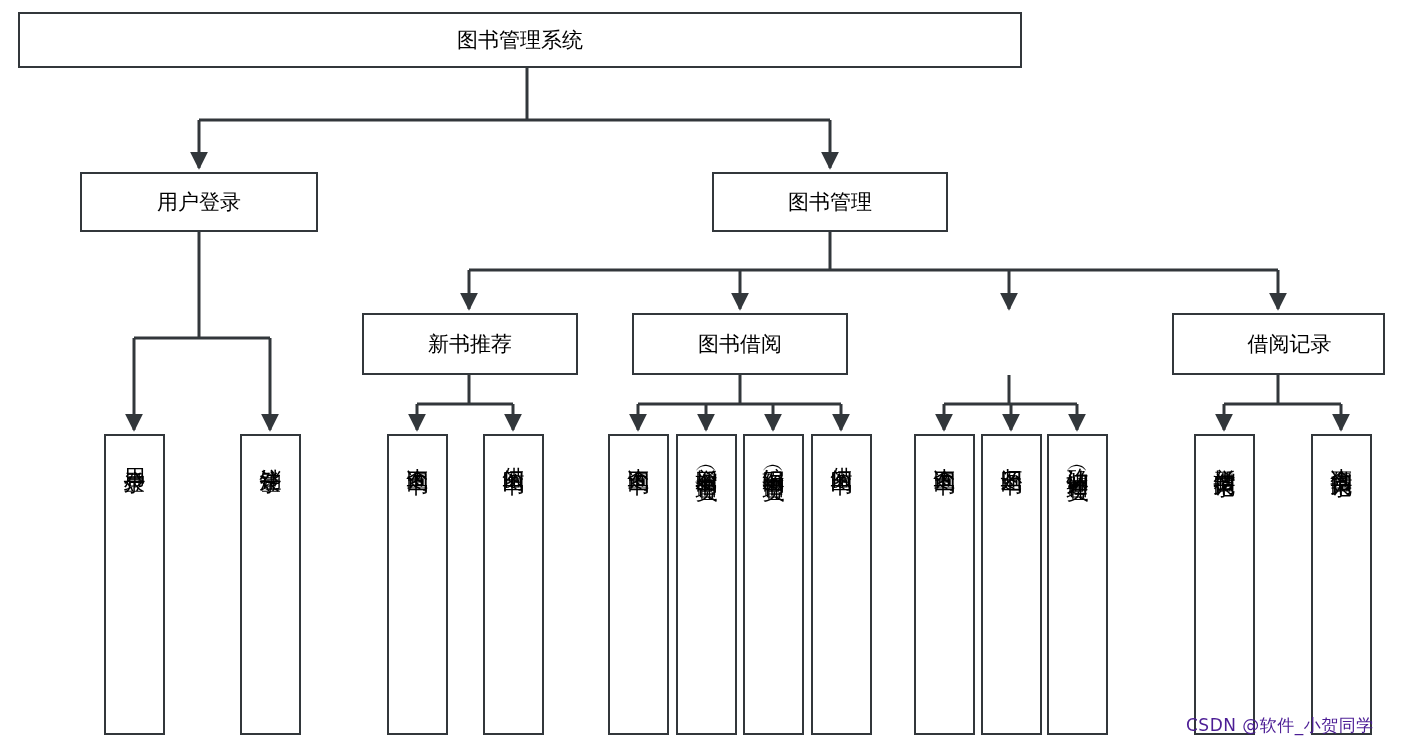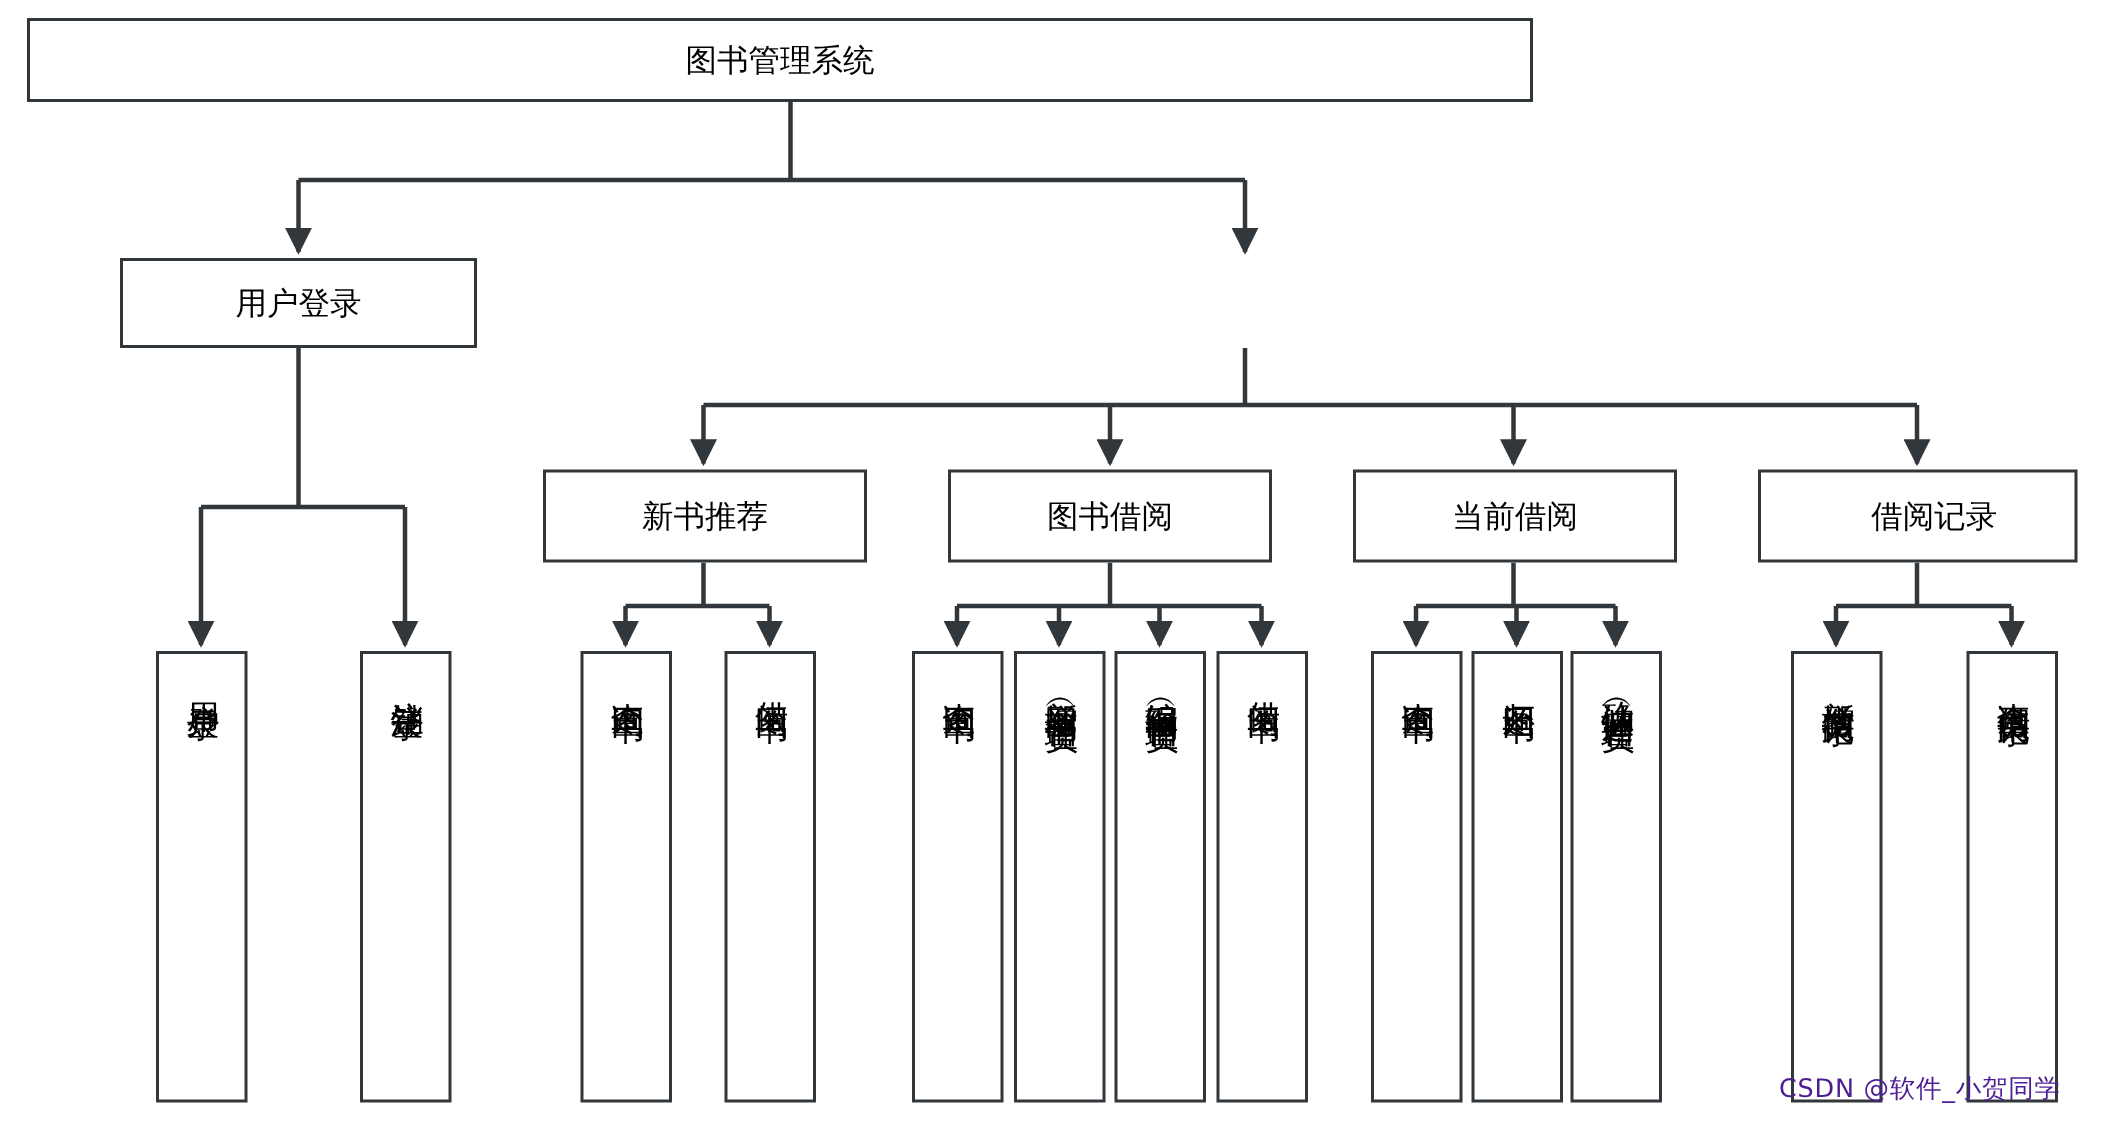--- a/index.html
+++ b/index.html
@@ -132,32 +132,32 @@
   </svg>
 
   <div class="node root horizontal" style="left:18px; top:12px; width:1004px; height:56px;">
     <span class="node-label">图书管理系统</span>
   </div>
 
   <div class="node horizontal" style="left:80px; top:172px; width:238px; height:60px;">
     <span class="node-label">用户登录</span>
   </div>
 
+  <div class="node horizontal" style="left:712px; top:172px; width:236px; height:60px;">
+    <span class="node-label">图书管理</span>
+  </div>
 
   <div class="node horizontal" style="left:362px; top:313px; width:216px; height:62px;">
     <span class="node-label">新书推荐</span>
   </div>
 
   <div class="node horizontal" style="left:632px; top:313px; width:216px; height:62px;">
     <span class="node-label">图书借阅</span>
   </div>
 
-  <div class="node horizontal" style="left:902px; top:313px; width:216px; height:62px;">
-    <span class="node-label">当前借阅</span>
-  </div>
 
   <div class="node horizontal" style="left:1172px; top:313px; width:213px; height:62px;padding-left:22px;">
     <span class="node-label">借阅记录</span>
   </div>
 
   <div class="node vertical" style="left:104px; top:434px; width:61px; height:301px;">
     <span class="node-label">用户登录</span>
   </div>
 
   <div class="node vertical" style="left:240px; top:434px; width:61px; height:301px;">

